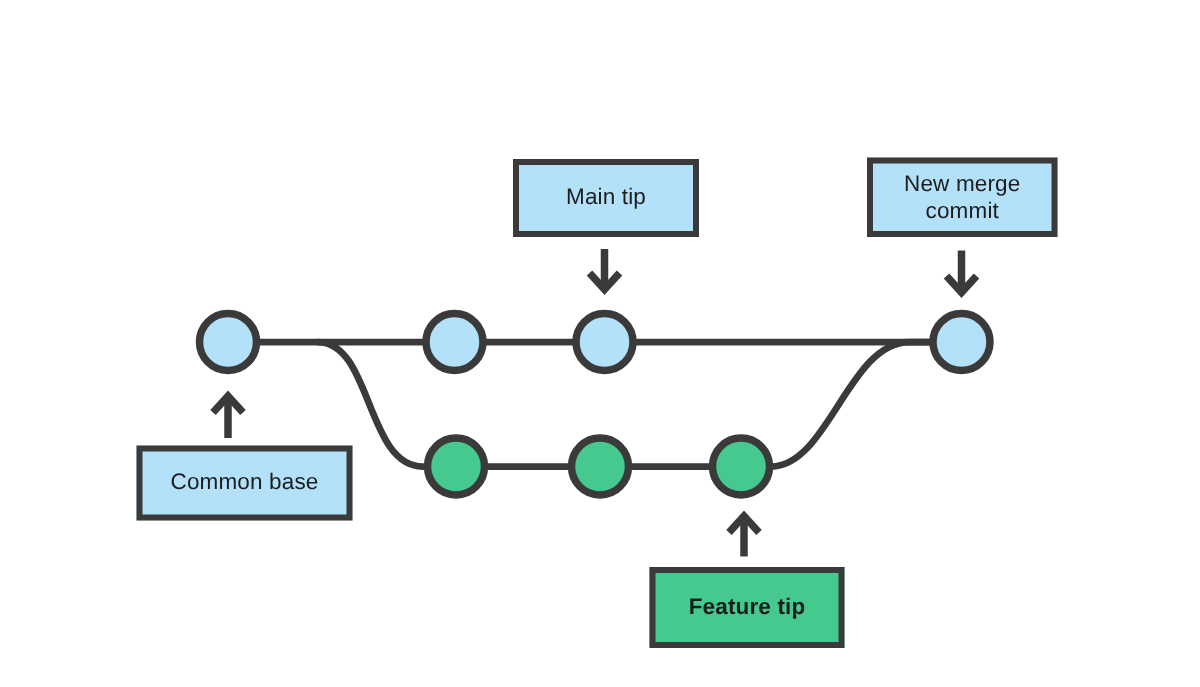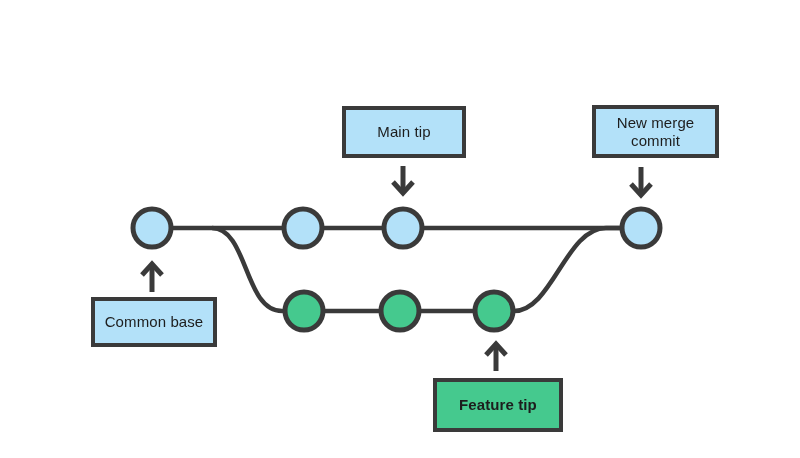--- a/index.html
+++ b/index.html
@@ -49,22 +49,22 @@
     justify-content: center;
     text-align: center;
     font-size: 15px;
     line-height: 18px;
     color: var(--text);
     letter-spacing: 0.1px;
   }
   .label-box.blue { background: var(--node-blue); }
   .label-box.green { background: var(--node-green); }
   #main-tip-label     { left: 342px; top: 106px; width: 124px; height: 52px; justify-content: center; }
-  #new-merge-label    { left: 578px; top: 105px; width: 127px; height: 53px; padding: 0 12px; margin-left: 14px; }
-  #common-base-label  { left:  91px; top: 297px; width: 126px; height: 50px; }
+  #new-merge-label    { left: 578px; top: 105px; width: 127px; height: 53px; padding: 0 12px; }
+  #common-base-label  { left:  91px; top: 297px; width: 144px; height: 50px; }
   #feature-tip-label  { left: 433px; top: 378px; width: 130px; height: 54px; font-weight: bold; }
 </style>
 </head>
 <body>
 
 <div class="canvas">
 
   <svg width="800" height="458" viewBox="0 0 800 458">
 
     <path class="graph-line" d="M 152 228 H 641"></path>

